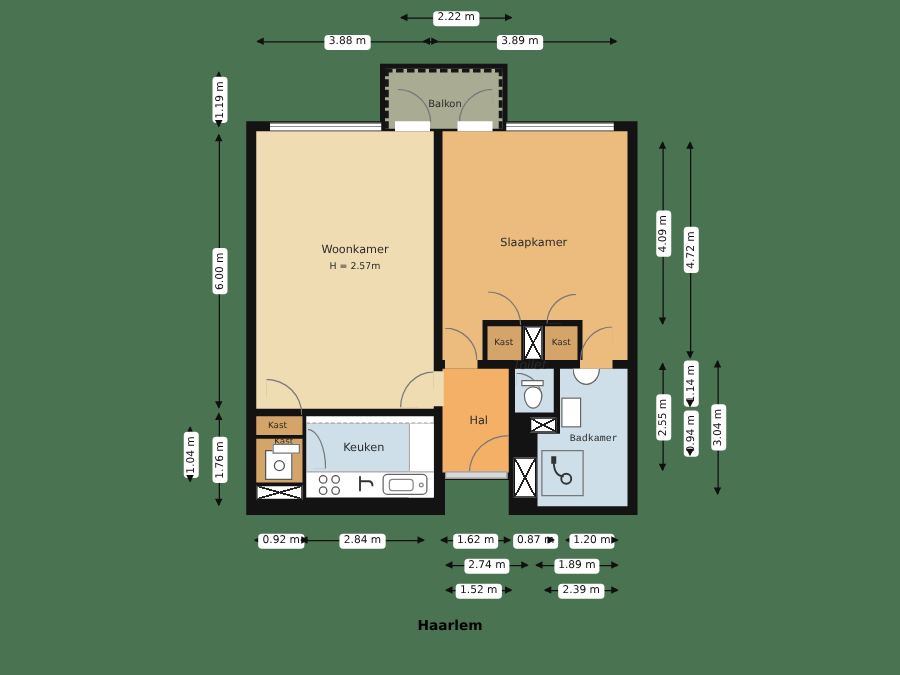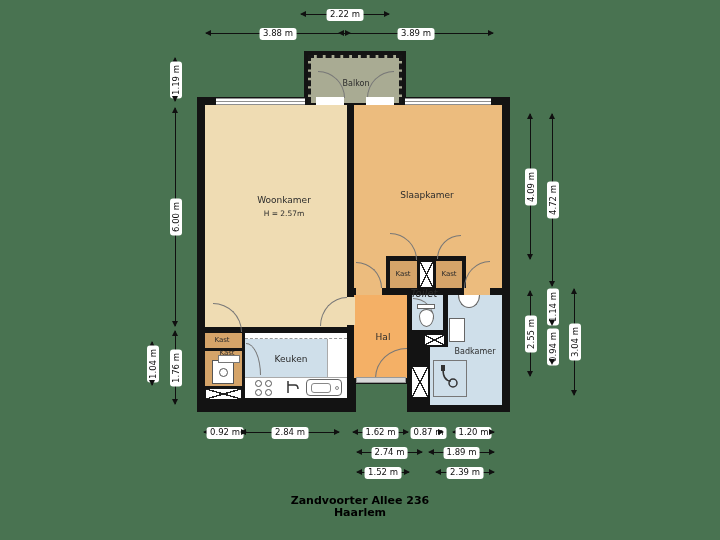--- a/index.html
+++ b/index.html
@@ -130,24 +130,24 @@
   <div class="win" style="left:216px;top:98px;width:89px;height:7px;"></div>
   <div class="win" style="left:405px;top:98px;width:86px;height:7px;"></div>
   <div class="opening" style="left:316px;top:97px;width:28px;height:8px;"></div>
   <div class="opening" style="left:366px;top:97px;width:28px;height:8px;"></div>
 
   <span class="rlabel" style="left:284px;top:200px;">Woonkamer</span>
   <span class="rlabel" style="left:284px;top:213px;font-size:7.5px;">H = 2.57m</span>
   <span class="rlabel" style="left:427px;top:195px;">Slaapkamer</span>
   <span class="rlabel" style="left:424px;top:293px;font-size:10px;font-style:italic;">Toilet</span>
   <span class="rlabel" style="left:383px;top:337px;">Hal</span>
-  <span class="rlabel" style="left:475px;top:351px;font-size:8px;">Badkamer</span>
+  <span class="rlabel" style="left:475px;top:351px;font-size:8px;font-family:Liberation Mono, monospace;">Badkamer</span>
   <span class="rlabel" style="left:291px;top:359px;">Keuken</span>
 
-  <div class="dim h" style="left:300px;top:10px;width:90px;">
+  <div class="dim h" style="left:320px;top:10px;width:90px;">
       <i class="line"></i>
       <span class="pill">2.22 m</span>
     </div>
   <div class="dim h" style="left:205px;top:29px;width:146px;">
       <i class="line"></i>
       <span class="pill">3.88 m</span>
     </div>
   <div class="dim h" style="left:338px;top:29px;width:156px;">
       <i class="line"></i>
       <span class="pill">3.89 m</span>
@@ -228,17 +228,16 @@
   <div class="dim h" style="left:356px;top:468px;width:54px;">
       <i class="line"></i>
       <span class="pill">1.52 m</span>
     </div>
   <div class="dim h" style="left:435px;top:468px;width:60px;">
       <i class="line"></i>
       <span class="pill">2.39 m</span>
     </div>
 
   <div class="title">
-    <div>Zandvoorter Allee 236</div>
     <div>Haarlem</div>
   </div>
 
 </div>
 
 </body></html>

